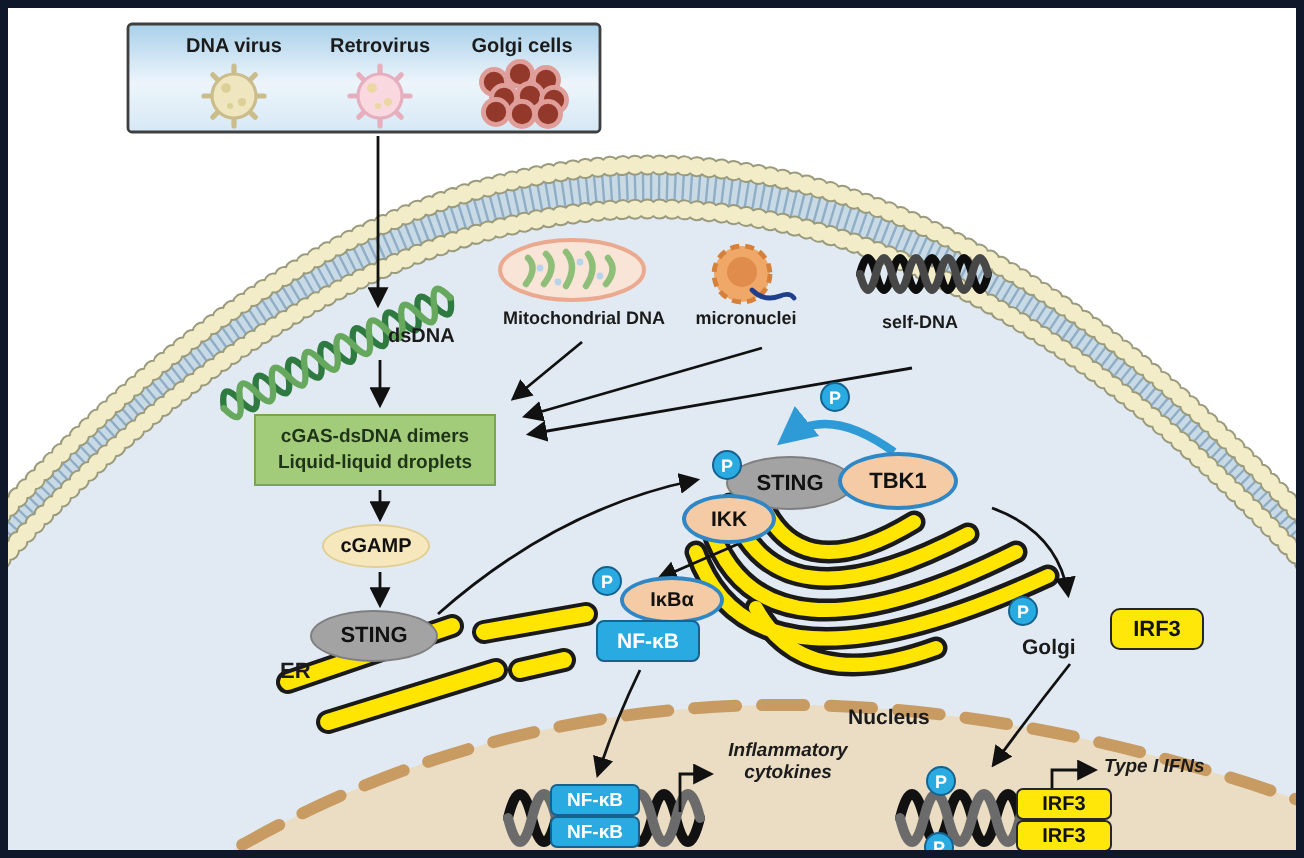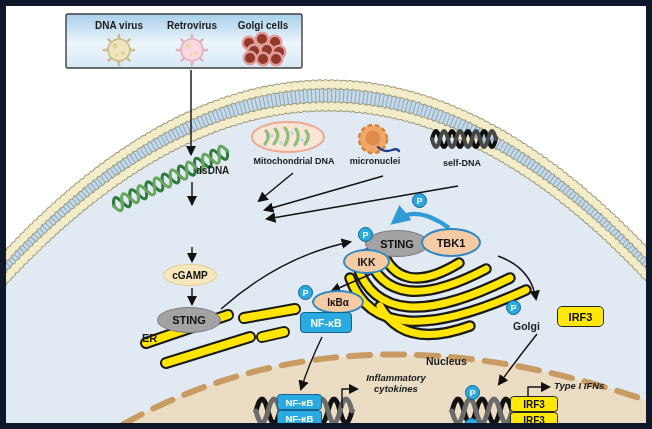--- a/index.html
+++ b/index.html
@@ -1,17 +1,17 @@
 <!DOCTYPE html>
 <html><head>
 <meta charset="utf-8">
 <style>
   html,body{margin:0;padding:0;background:#fff;}
   #fig{position:relative;width:652px;height:429px;background:#ffffff;overflow:hidden;
-       font-family:"Liberation Sans",sans-serif;box-sizing:border-box;border:6px solid #0f172a;}
+       font-family:"Liberation Sans",sans-serif;box-sizing:border-box;border:4px solid #0f172a;}
   #fig svg{position:absolute;left:0;top:0;}
   .lbl{position:absolute;font-weight:bold;color:#1b1b1b;white-space:nowrap;}
   .ctr{text-align:center;}
   .node{position:absolute;box-sizing:border-box;display:flex;align-items:center;justify-content:center;
         font-weight:bold;color:#111;white-space:nowrap;}
   .ellipse{border-radius:50%;}
   .gray{background:#a3a3a3;border:1px solid #7f7f7f;}
   .tan{background:#f4cba4;border:2px solid #2f87c5;}
   .blue{background:#29abe2;border:1.5px solid #15618f;color:#fff;border-radius:4px;}
   .yellow{background:#ffe70a;border:1.5px solid #262626;border-radius:5px;margin-left:40px;}
@@ -194,20 +194,24 @@
 
 <div class="lbl ctr" style="left:73px;top:14px;width:80px;font-size:10px;">DNA virus</div>
 <div class="lbl ctr" style="left:146px;top:14px;width:80px;font-size:10px;">Retrovirus</div>
 <div class="lbl ctr" style="left:217px;top:14px;width:80px;font-size:10px;">Golgi cells</div>
 
 <div class="lbl" style="left:190px;top:159px;font-size:10px;">dsDNA</div>
 <div class="lbl ctr" style="left:238px;top:150px;width:100px;font-size:9px;">Mitochondrial DNA</div>
 <div class="lbl ctr" style="left:334px;top:150px;width:70px;font-size:9px;">micronuclei</div>
 <div class="lbl ctr" style="left:427px;top:152px;width:58px;font-size:9px;">self-DNA</div>
 
+<div class="greenbox">
+  <span style="display:block;">cGAS-dsDNA dimers</span>
+  <span style="display:block;">Liquid-liquid droplets</span>
+</div>
 
 <div class="node ellipse" style="left:157px;top:258px;width:54px;height:22px;background:#f7e7bd;border:1px solid #e2ce93;font-size:10px;">cGAMP</div>
 
 <div class="node ellipse gray" style="left:151px;top:301px;width:64px;height:26px;font-size:11px;">STING</div>
 <div class="lbl" style="left:136px;top:326px;font-size:11px;">ER</div>
 
 <div class="node ellipse gray" style="left:359px;top:224px;width:64px;height:27px;font-size:11px;z-index:4;">STING</div>
 <div class="node ellipse tan" style="left:415px;top:222px;width:60px;height:29px;font-size:11px;z-index:5;">TBK1</div>
 <div class="node ellipse tan" style="left:337px;top:243px;width:47px;height:25px;font-size:10.5px;z-index:5;">IKK</div>
 

